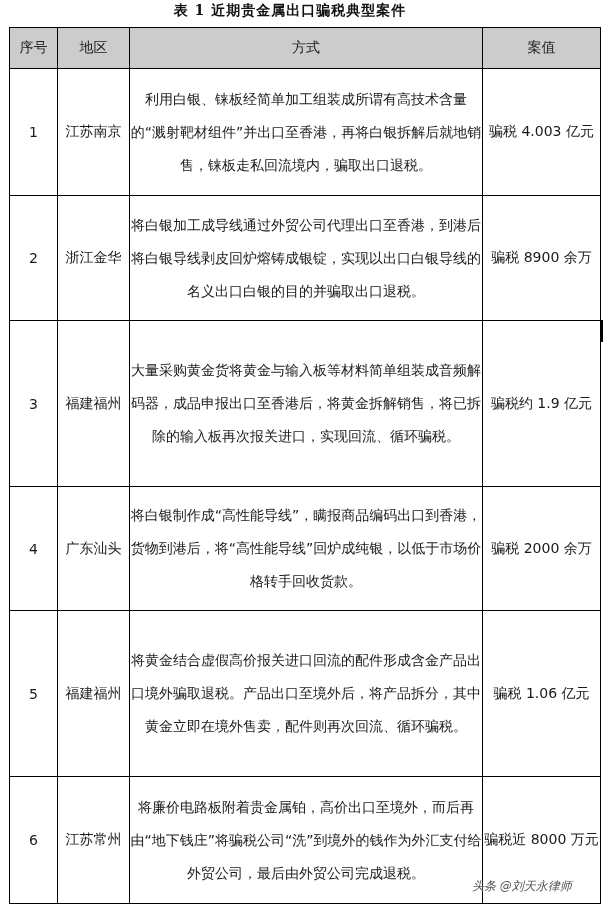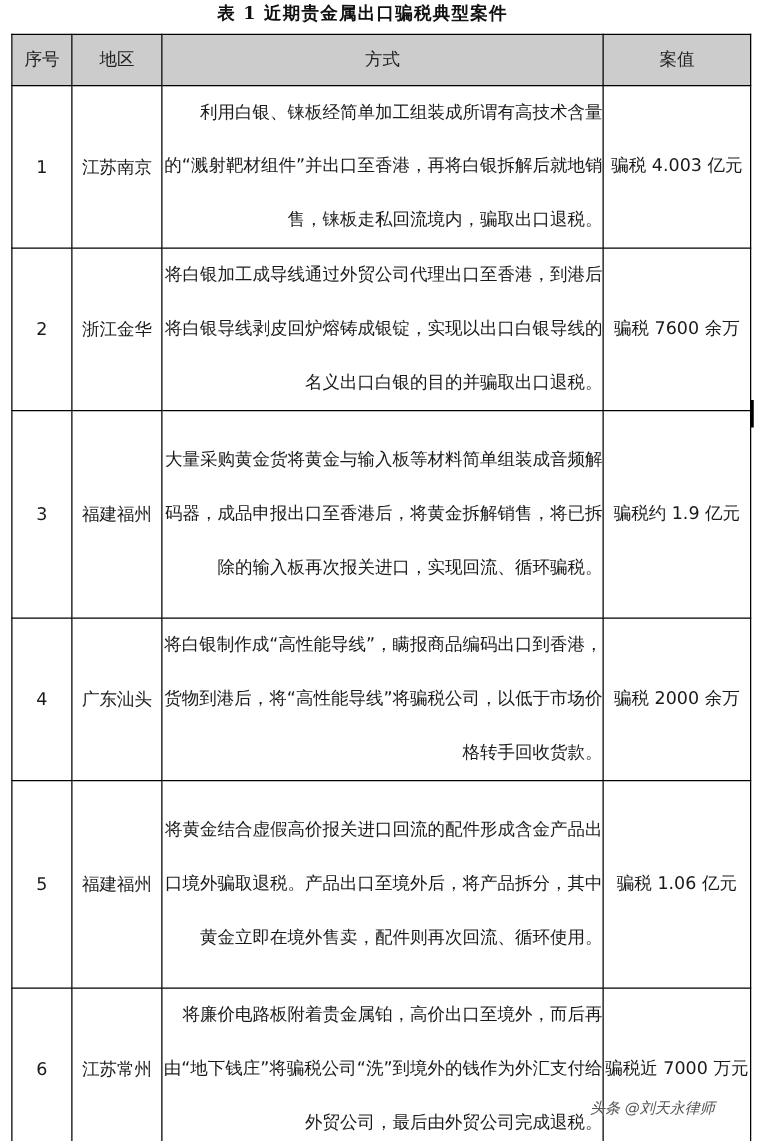--- a/index.html
+++ b/index.html
@@ -7,21 +7,21 @@
          font-family: "DejaVu Sans", "Liberation Sans", sans-serif; color: #1a1a1a; }
   .title { position: absolute; left: 0; top: 2px; width: 580px; text-align: center;
            font-family: "DejaVu Serif", "Liberation Serif", serif; font-weight: bold;
            font-size: 14px; letter-spacing: 1px; color: #111; }
   table.cases { position: absolute; left: 9px; top: 27px; border-collapse: collapse;
                 table-layout: fixed; width: 591px; }
   table.cases th, table.cases td { border: 1.5px solid #000; font-size: 14px;
                 padding: 0; vertical-align: middle; }
   table.cases th { background: #cccccc; font-weight: normal; height: 40px; text-align: center; color: #222; }
   td.c-no, td.c-region, td.c-value { text-align: center; }
-  td.c-method { padding: 0 6px 0 11px; line-height: 43px; text-align: right; }
+  td.c-method { padding: 0 6px 0 11px; line-height: 33px; text-align: center; }
   td.c-value { padding: 0 4px; line-height: 41.5px; text-align: center; }
   .col-no { width: 48px; } .col-region { width: 72px; } .col-method { width: 353px; } .col-value { width: 118px; }
   .edge-mark { position: absolute; left: 600px; top: 320px; width: 3px; height: 22px; background: #000; }
   .watermark { position: absolute; left: 472px; top: 878px; font-size: 12px; color: #555;
                font-style: italic; white-space: nowrap; text-shadow: 0 0 2px #fff; }
 </style>
 </head>
 <body>
 
 <div class="title">表 1 近期贵金属出口骗税典型案件</div>
@@ -45,43 +45,43 @@
     <tr style="height:127px">
       <td class="c-no">1</td>
       <td class="c-region">江苏南京</td>
       <td class="c-method">利用白银、铼板经简单加工组装成所谓有高技术含量的“溅射靶材组件”并出口至香港，再将白银拆解后就地销售，铼板走私回流境内，骗取出口退税。</td>
       <td class="c-value">骗税 4.003 亿元</td>
     </tr>
     <tr style="height:125px">
       <td class="c-no">2</td>
       <td class="c-region">浙江金华</td>
       <td class="c-method">将白银加工成导线通过外贸公司代理出口至香港，到港后将白银导线剥皮回炉熔铸成银锭，实现以出口白银导线的名义出口白银的目的并骗取出口退税。</td>
-      <td class="c-value">骗税 7600 余万</td>
+      <td class="c-value">骗税 8900 余万</td>
     </tr>
     <tr style="height:166px">
       <td class="c-no">3</td>
       <td class="c-region">福建福州</td>
       <td class="c-method">大量采购黄金货将黄金与输入板等材料简单组装成音频解码器，成品申报出口至香港后，将黄金拆解销售，将已拆除的输入板再次报关进口，实现回流、循环骗税。</td>
       <td class="c-value">骗税约 1.9 亿元</td>
     </tr>
     <tr style="height:124px">
       <td class="c-no">4</td>
       <td class="c-region">广东汕头</td>
-      <td class="c-method">将白银制作成“高性能导线”，瞒报商品编码出口到香港，货物到港后，将“高性能导线”将骗税公司，以低于市场价格转手回收货款。</td>
+      <td class="c-method">将白银制作成“高性能导线”，瞒报商品编码出口到香港，货物到港后，将“高性能导线”回炉成纯银，以低于市场价格转手回收货款。</td>
       <td class="c-value">骗税 2000 余万</td>
     </tr>
     <tr style="height:166px">
       <td class="c-no">5</td>
       <td class="c-region">福建福州</td>
-      <td class="c-method">将黄金结合虚假高价报关进口回流的配件形成含金产品出口境外骗取退税。产品出口至境外后，将产品拆分，其中黄金立即在境外售卖，配件则再次回流、循环使用。</td>
+      <td class="c-method">将黄金结合虚假高价报关进口回流的配件形成含金产品出口境外骗取退税。产品出口至境外后，将产品拆分，其中黄金立即在境外售卖，配件则再次回流、循环骗税。</td>
       <td class="c-value">骗税 1.06 亿元</td>
     </tr>
     <tr style="height:127px">
       <td class="c-no">6</td>
       <td class="c-region">江苏常州</td>
       <td class="c-method">将廉价电路板附着贵金属铂，高价出口至境外，而后再由“地下钱庄”将骗税公司“洗”到境外的钱作为外汇支付给外贸公司，最后由外贸公司完成退税。</td>
-      <td class="c-value">骗税近 7000 万元</td>
+      <td class="c-value">骗税近 8000 万元</td>
     </tr>
   </tbody>
 </table>
 
 <div class="edge-mark"></div>
 <div class="watermark">头条 @刘天永律师</div>
 
 </body></html>

